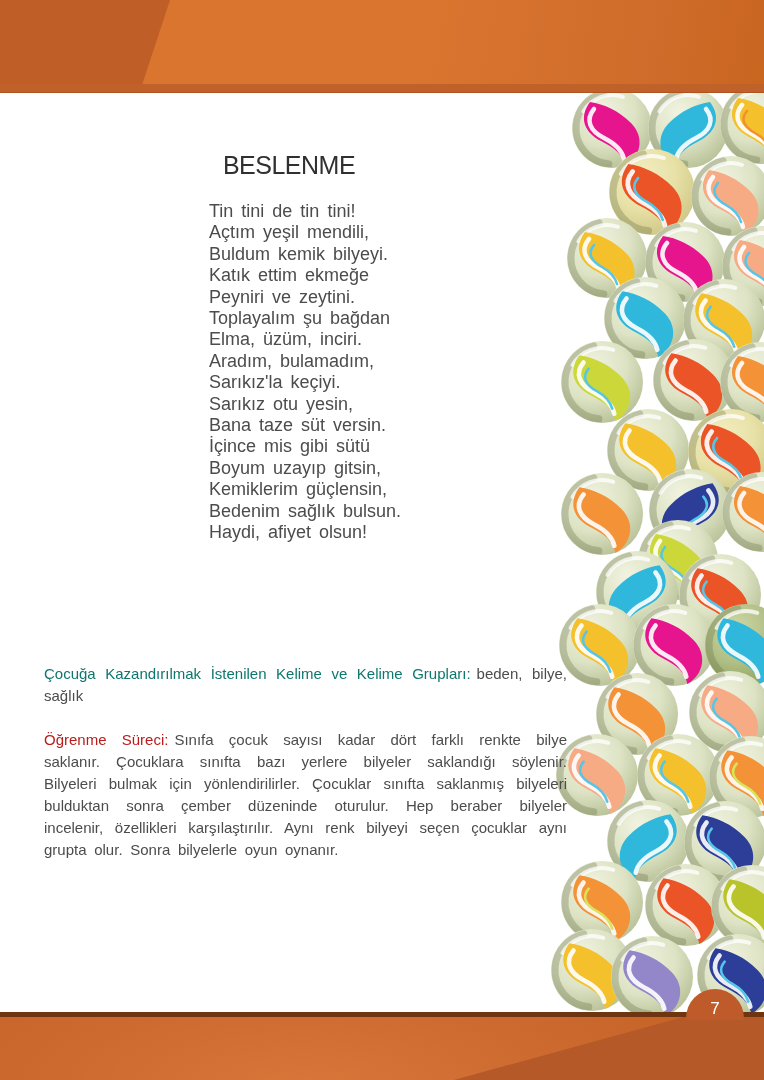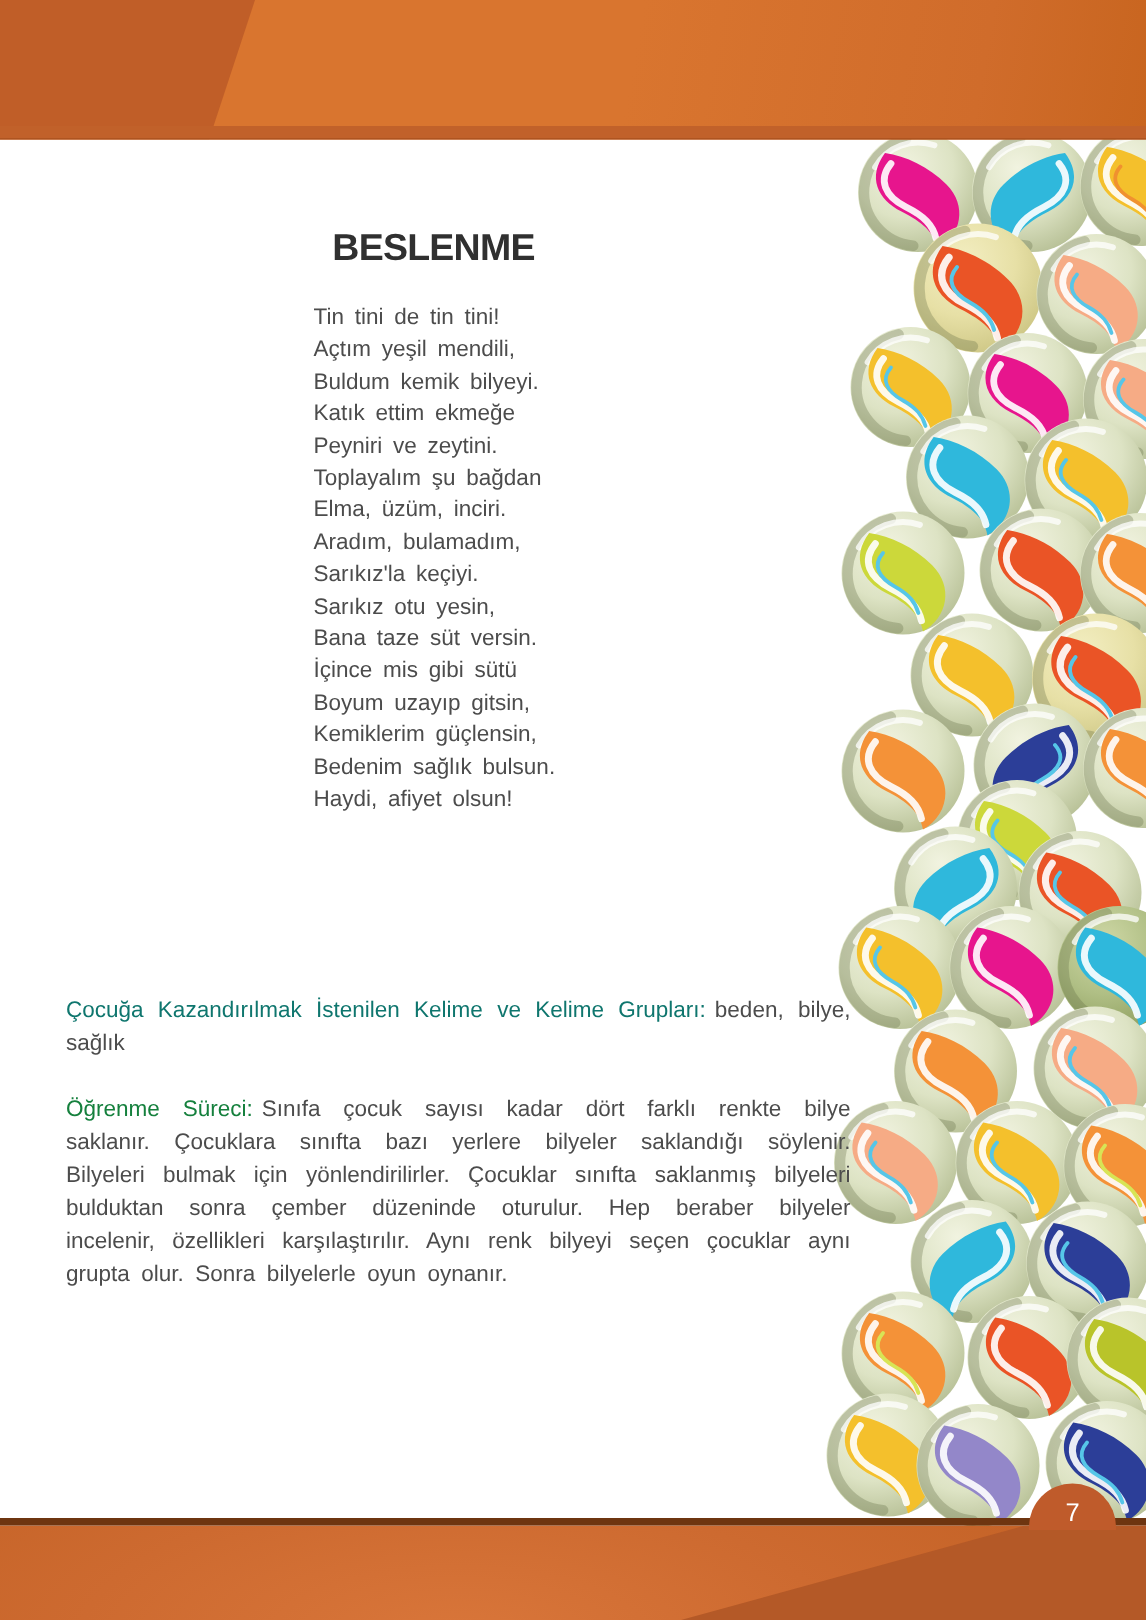--- a/index.html
+++ b/index.html
@@ -21,30 +21,30 @@
   .footer-band .dark-diagonal{position:absolute;right:0;top:0;width:310px;height:63px;
     background:#b45927;clip-path:polygon(74% 0,100% 0,100% 100%,0 100%);}
   
   .page-tab{position:absolute;left:686px;top:989px;width:58px;height:31px;z-index:4;
     background:#bf5b2b;border-radius:29px 29px 0 0;text-align:center;}
   .page-num{color:#ffffff;font-size:17px;line-height:1;display:inline-block;margin-top:11px;}
   
   .marbles{position:absolute;left:0;top:0;z-index:1;pointer-events:none;}
   
   .title{position:absolute;left:209px;top:151px;width:160px;z-index:2;
-    text-align:center;font-size:25px;letter-spacing:-.5px;color:#303030;font-weight:700;}
+    text-align:center;font-size:25px;letter-spacing:-.5px;color:#303030;font-weight:400;}
   .poem{position:absolute;left:209px;top:201px;width:330px;z-index:2;
-    font-size:15px;line-height:21.4px;color:#4c4c4c;white-space:pre-line;word-spacing:3px;}
+    font-size:18px;line-height:21.4px;color:#4c4c4c;white-space:pre-line;word-spacing:3px;}
   .para{position:absolute;left:44px;width:523px;z-index:2;
     font-size:15px;line-height:22px;color:#4c4c4c;
     text-align:justify;text-align-last:left;word-spacing:3.5px;}
   .para-keywords{top:648px;}
   .para-process{top:714px;}
   .label-blue{color:#0f766e;margin-right:6px;}
-  .label-pink{color:#15803d;margin-right:6px;}
+  .label-pink{color:#b91c1c;margin-right:6px;}
 </style>
 </head>
 <body>
 
 <div class="page">
 
   <svg class="marbles" width="764" height="1080" viewBox="0 0 764 1080">
     <defs>
       <radialGradient id="grad-light" cx="38%" cy="30%" r="75%">
         <stop offset="0%" stop-color="#f1f3e0"></stop>

